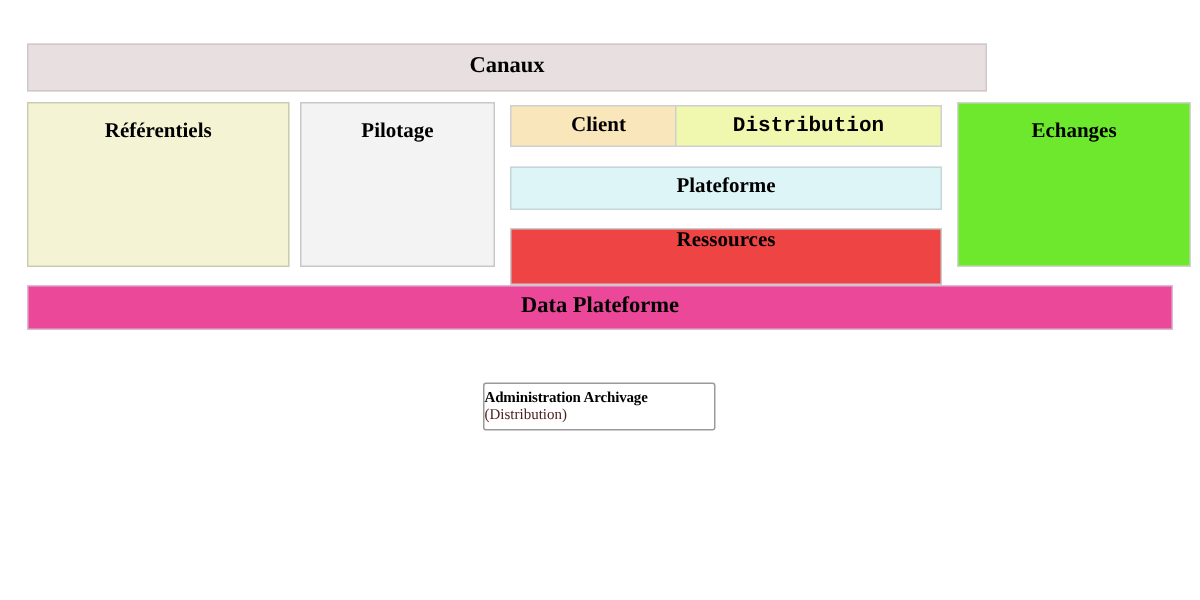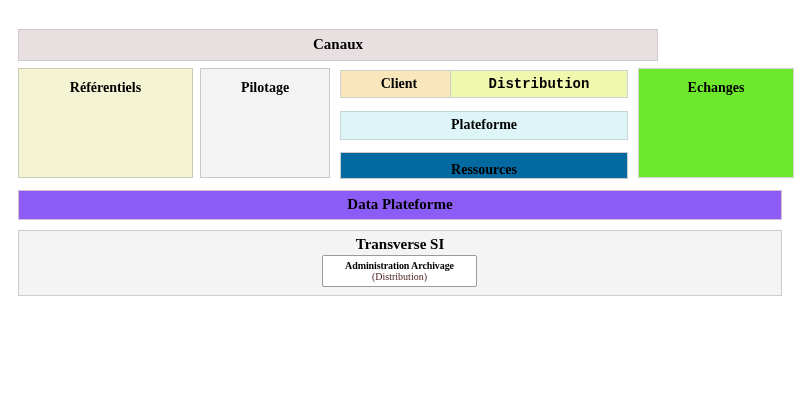--- a/index.html
+++ b/index.html
@@ -111,24 +111,24 @@
     border-color: #c6d6d8;
     align-items: center;
   }
   #operations .label { font-size: 14px; }
 
   
   #ressources {
     left: 340px;
     top: 152px;
     width: 288px;
-    height: 27px;
-    background: #0369a1;
+    height: 38px;
+    background: #ef4444;
     border-color: #cbcbcb;
-    align-items: flex-end;
+    align-items: flex-start;
   }
   #ressources .label { font-size: 14px; }
 
   
   #echanges {
     left: 638px;
     top: 68px;
     width: 156px;
     height: 110px;
     background: #6ee82d;
@@ -136,21 +136,21 @@
     padding-top: 11px;
   }
   #echanges .label { font-size: 14px; }
 
   
   #data-plateforme {
     left: 18px;
     top: 190px;
     width: 764px;
     height: 30px;
-    background: #8b5cf6;
+    background: #ec4899;
     border-color: #d9bcd4;
     align-items: center;
   }
   #data-plateforme .label { font-size: 15px; }
 
   
   #transverse-si {
     left: 18px;
     top: 230px;
     width: 764px;
@@ -172,21 +172,21 @@
     top: 255px;
     width: 155px;
     height: 32px;
     box-sizing: border-box;
     background: #ffffff;
     border: 1px solid #9a9a9a;
     border-radius: 2px;
     display: flex;
     flex-direction: column;
     justify-content: center;
-    align-items: center;
+    align-items: flex-start;
     text-align: center;
   }
   #administration-archivage .aa-title {
     font-size: 10px;
     font-weight: bold;
     line-height: 1.1;
     letter-spacing: -0.1px;
   }
   #administration-archivage .aa-sub {
     font-size: 10px;
@@ -229,22 +229,19 @@
   </div>
 
   <div class="block" id="echanges">
     <span class="label">Echanges</span>
   </div>
 
   <div class="block" id="data-plateforme">
     <span class="label">Data Plateforme</span>
   </div>
 
-  <div class="block" id="transverse-si">
-    <span class="label">Transverse SI</span>
-  </div>
 
   <div id="administration-archivage">
     <span class="aa-title">Administration Archivage</span>
     <span class="aa-sub">(Distribution)</span>
   </div>
 
 </div>
 
 </body></html>

